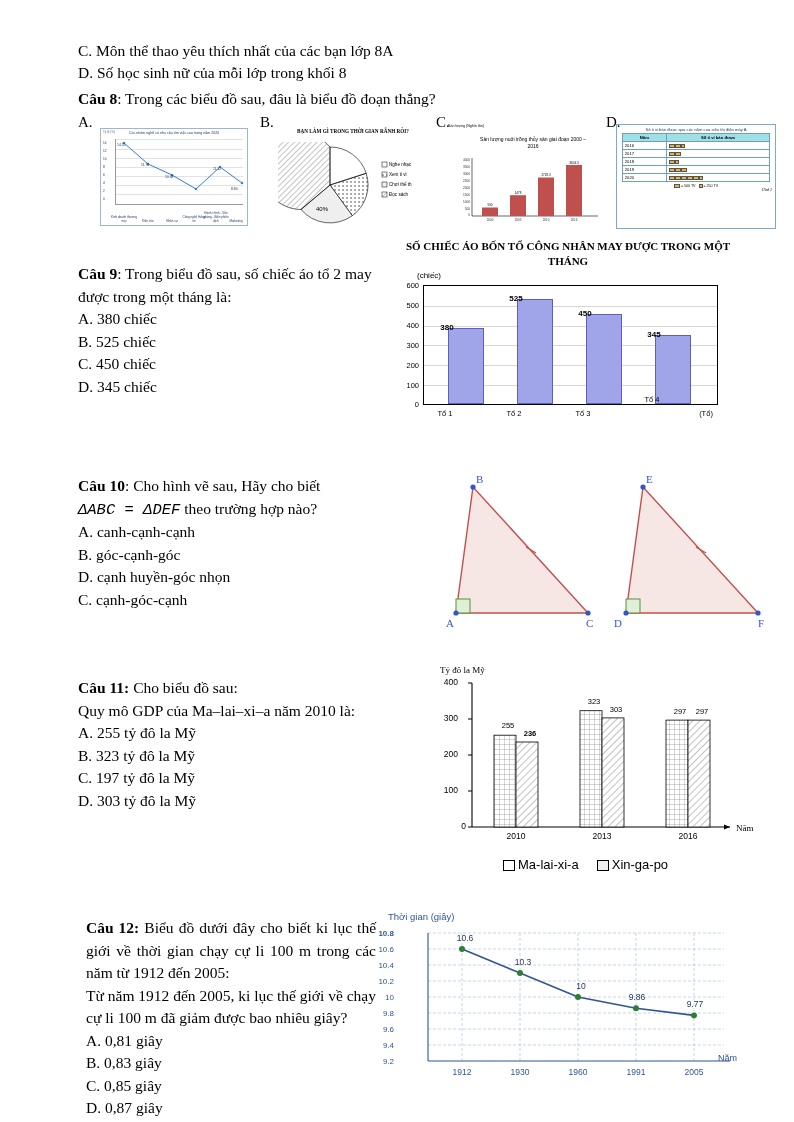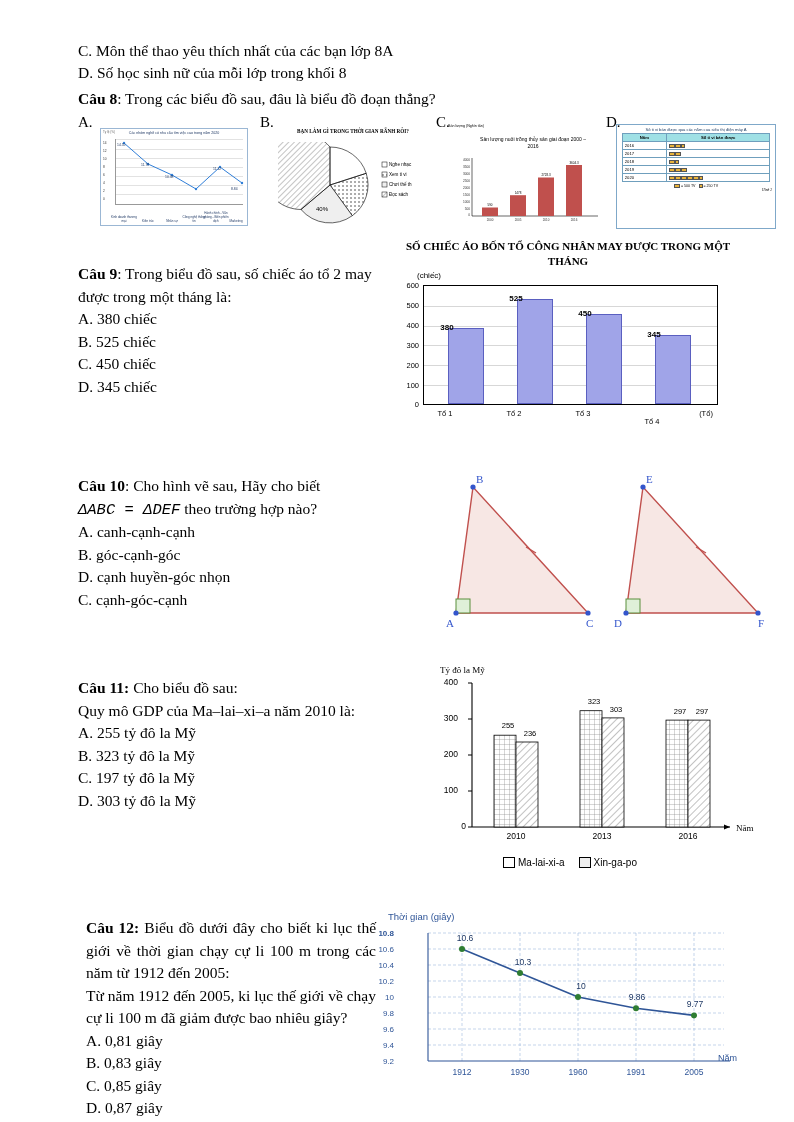--- a/index.html
+++ b/index.html
@@ -69,21 +69,21 @@
   .q10fig { position:absolute; left:340px; top:-4px; width:370px; height:160px; }
 
   
   .q11 { position:relative; margin-top:20px; height:230px; }
   .q11text { position:absolute; left:0; top:12px; width:330px; }
   .q11chart { position:absolute; left:330px; top:0; width:390px; height:225px; }
   .q11 .ylabel { position:absolute; left:32px; top:0; font-size:9px; font-family:"Liberation Serif",serif;}
   .q11 .yt { position:absolute; font-size:8.5px; font-family:"Liberation Sans",sans-serif; text-align:right; width:22px;}
   .q11 .xt { position:absolute; font-size:8.5px; font-family:"Liberation Sans",sans-serif; text-align:center; width:50px;}
   .q11 .vlab { position:absolute; font-size:7.5px; font-family:"Liberation Sans",sans-serif; text-align:center; width:30px;}
-  .legend11 { position:absolute; left:95px; top:192px; font-size:10px; font-family:"Liberation Sans",sans-serif;}
+  .legend11 { position:absolute; left:95px; top:192px; font-size:13px; font-family:"Liberation Sans",sans-serif;}
   .sw { display:inline-block; width:12px; height:11px; border:1px solid #000; vertical-align:-2px; margin-right:3px;}
 
   
   .q12 { position:relative; margin-top:22px; height:210px; }
   .q12text { position:absolute; left:8px; top:0; width:290px; text-align:justify; }
   .q12chart { position:absolute; left:300px; top:-6px; width:400px; height:200px; }
   .q12 .ytl { position:absolute; font-size:8px; color:#2f5597; font-family:"Liberation Sans",sans-serif; text-align:right; width:24px;}
   .q12 .xtl { position:absolute; font-size:8.5px; color:#2f5597; font-family:"Liberation Sans",sans-serif; text-align:center; width:40px;}
   .q12 .pl { position:absolute; font-size:8.5px; color:#1f3864; font-family:"Liberation Sans",sans-serif; text-align:center; width:34px;}
 </style>
@@ -298,21 +298,21 @@
       <div class="vlbl" style="left:14px; top:161px;">0</div>
 
       <div class="dlbl" style="left:44px; top:84px;">380</div>
       <div class="dlbl" style="left:113px; top:55px;">525</div>
       <div class="dlbl" style="left:182px; top:70px;">450</div>
       <div class="dlbl" style="left:251px; top:91px;">345</div>
 
       <div class="blbl" style="left:39px; top:170px;">Tổ 1</div>
       <div class="blbl" style="left:108px; top:170px;">Tổ 2</div>
       <div class="blbl" style="left:177px; top:170px;">Tổ 3</div>
-      <div class="blbl" style="left:246px; top:178px;">Tổ 4</div>
+      <div class="blbl" style="left:246px; top:156px;">Tổ 4</div>
       <div class="blbl" style="left:300px; top:170px;">(Tổ)</div>
     </div>
   </div>
 
   <div class="q10">
     <div class="q10text txt">
       <div>
         <span class="q-label">Câu 10</span><span>: Cho hình vẽ sau, Hãy cho biết</span>
       </div>
       <div>
@@ -396,21 +396,21 @@
         <rect x="244" y="41.1" width="22" height="106.9" fill="url(#p2)" stroke="#000" stroke-width="0.8"></rect>
       </svg>
 
       <div class="yt" style="left:36px; top:156px;">0</div>
       <div class="yt" style="left:28px; top:120px;">100</div>
       <div class="yt" style="left:28px; top:84px;">200</div>
       <div class="yt" style="left:28px; top:48px;">300</div>
       <div class="yt" style="left:28px; top:12px;">400</div>
 
       <div class="vlab" style="left:85px; top:56px;">255</div>
-      <div class="vlab" style="left:107px; top:64px;">236</div>
+      <div class="vlab" style="left:107px; top:64px;font-weight:bold;">236</div>
       <div class="vlab" style="left:171px; top:32px;">323</div>
       <div class="vlab" style="left:193px; top:40px;">303</div>
       <div class="vlab" style="left:257px; top:42px;">297</div>
       <div class="vlab" style="left:279px; top:42px;">297</div>
 
       <div class="xt" style="left:83px; top:166px;">2010</div>
       <div class="xt" style="left:169px; top:166px;">2013</div>
       <div class="xt" style="left:255px; top:166px;">2016</div>
       <div style="position:absolute; left:328px; top:158px; font-size:9px; font-family:'Liberation Serif',serif;">Năm</div>
 

